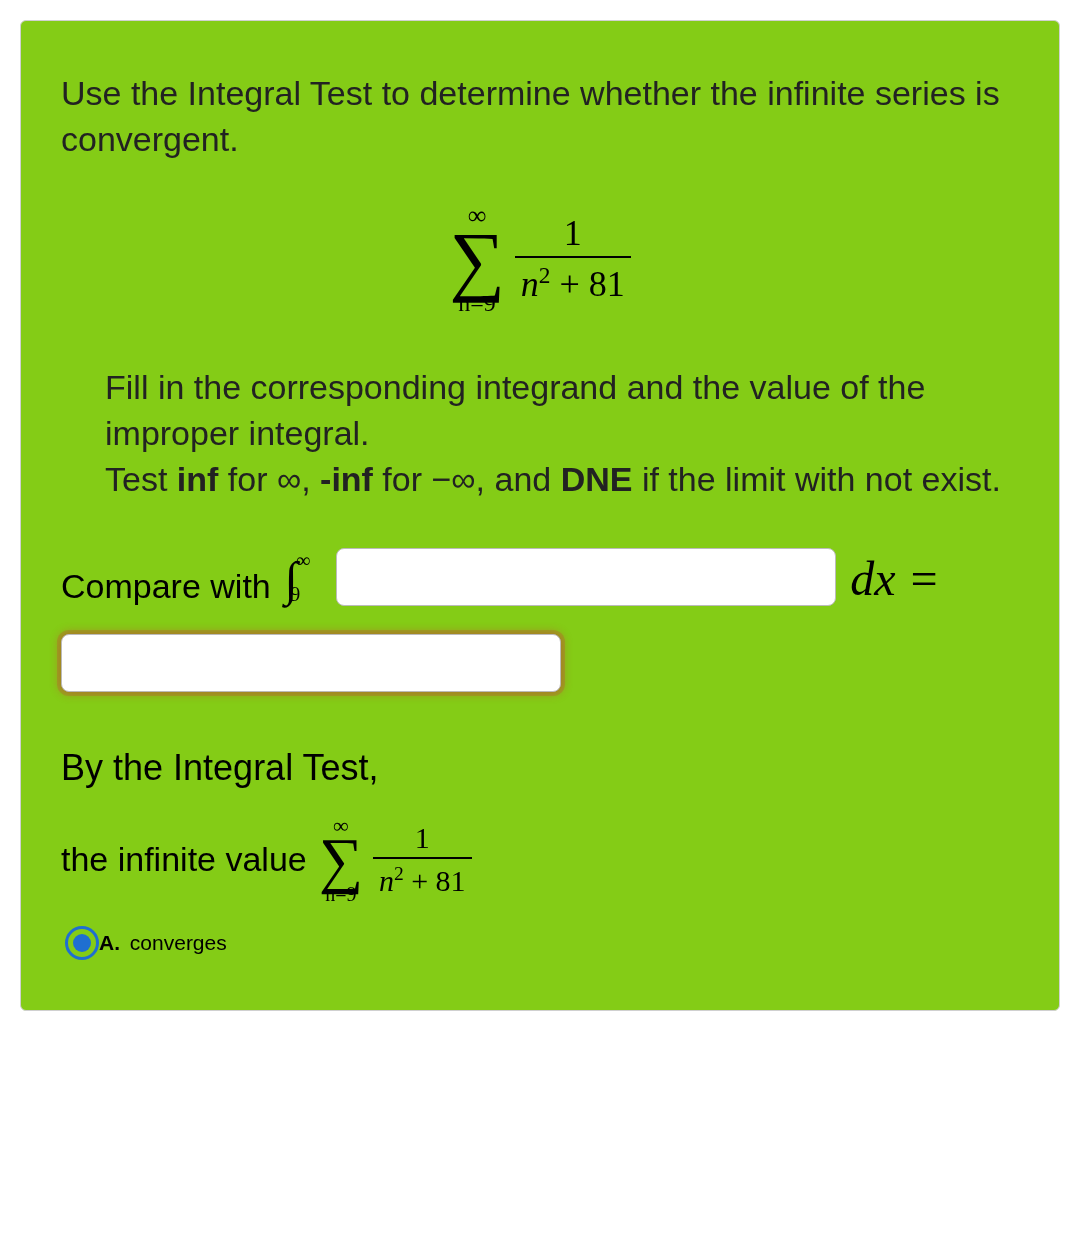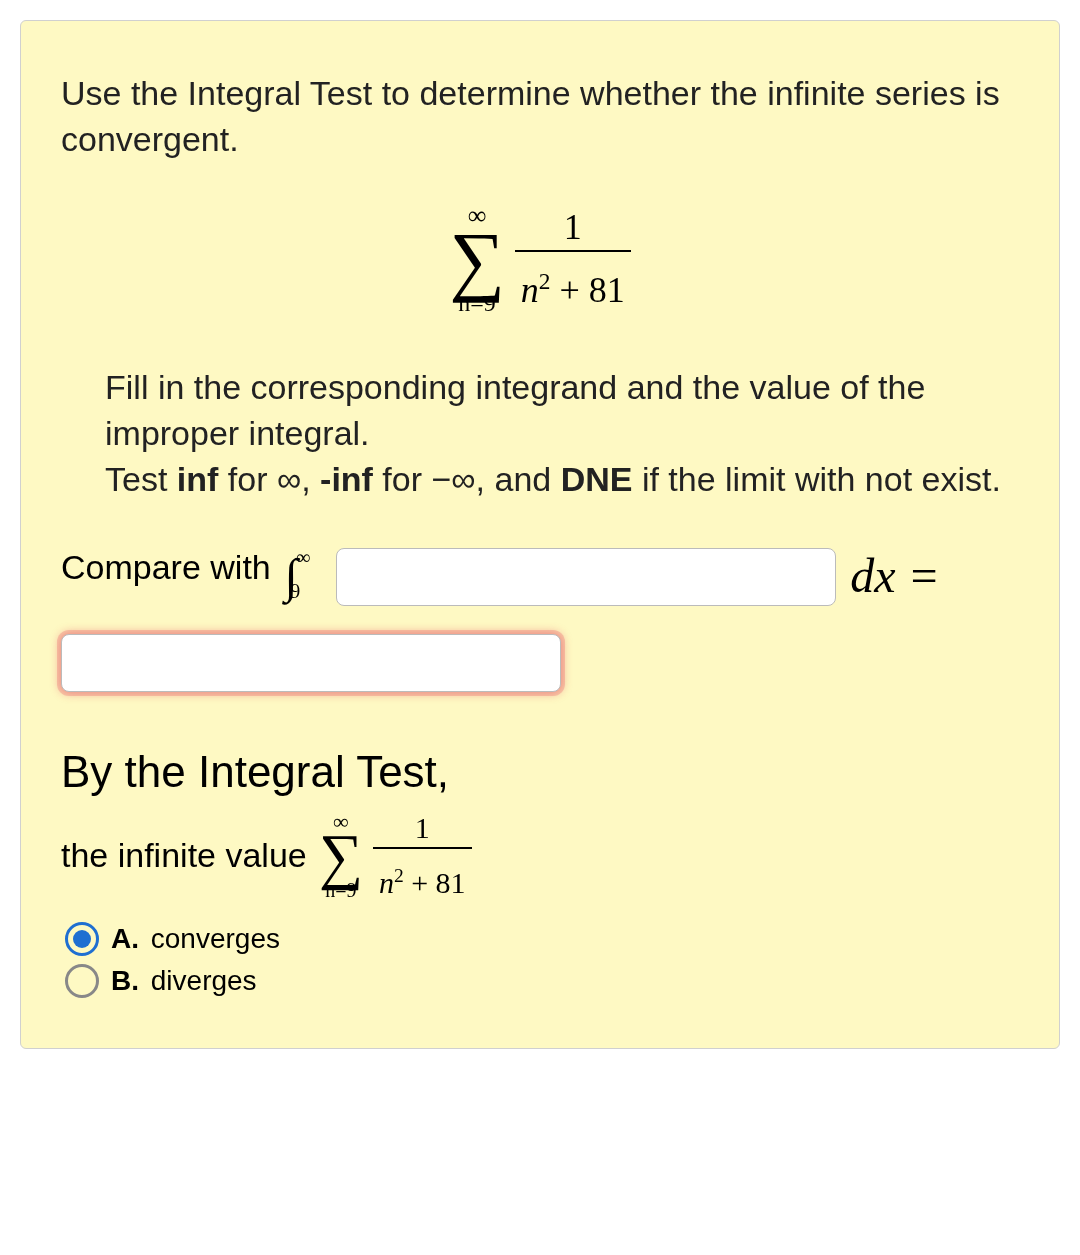--- a/index.html
+++ b/index.html
@@ -4,21 +4,21 @@
 <style>
   * { box-sizing: border-box; }
   body {
     margin: 0;
     padding: 20px;
     font-family: Arial, Helvetica, sans-serif;
     background: #ffffff;
     width: 1080px;
   }
   .question-card {
-    background: #fef9c3;
+    background: #84cc16;
     border: 1px solid #d0d0d0;
     border-radius: 6px;
     padding: 50px 40px 50px 40px;
   }
   .prompt-text {
     font-size: 34px;
     line-height: 1.35;
     color: #222;
     margin-bottom: 40px;
   }
@@ -56,33 +56,33 @@
   .sigma-block.small .sigma-bot { font-size: 20px; }
   .frac {
     display: inline-flex;
     flex-direction: column;
     align-items: center;
     font-family: "Times New Roman", serif;
     font-size: 36px;
     vertical-align: middle;
   }
   .frac .num { padding: 0 6px 2px 6px; }
-  .frac .den { border-top: 2px solid #000; padding: 16px 6px 0 6px; }
+  .frac .den { border-top: 2px solid #000; padding: 4px 6px 0 6px; }
   .frac.small { font-size: 30px; }
   .instructions {
     font-size: 34px;
     line-height: 1.35;
     color: #222;
     margin-bottom: 45px;
     margin-left: 44px;
   }
   .instructions b { font-weight: bold; text-align: right; }
   .compare-row {
     display: flex;
-    align-items: flex-start;
+    align-items: flex-end;
     flex-wrap: wrap;
     gap: 14px;
     font-size: 34px;
     margin-bottom: 55px;
   }
   .integral-math {
     font-family: "Times New Roman", serif;
     font-size: 38px;
     display: inline-flex;
     align-items: center;
@@ -103,41 +103,40 @@
     width: 500px;
     border: 1px solid #bbb;
     box-shadow: 0 0 0 4px rgba(220, 20, 60, 0.18), 0 0 10px 2px rgba(220, 20, 60, 0.35);
   }
   .dx-label {
     font-family: "Times New Roman", serif;
     font-style: italic;
     font-size: 48px;
   }
   .conclusion-line1 {
-    font-size: 44px;
-    margin-bottom: 14px;
+    font-size: 36px;
+    margin-bottom: 26px;
   }
   .conclusion-line2 {
     font-size: 34px;
     display: flex;
     align-items: center;
     gap: 12px;
     margin-bottom: 22px;
   }
   .radio-group {
     display: flex;
     flex-direction: column;
     gap: 8px;
     padding-left: 4px;
   }
   .radio-row {
     display: flex;
     align-items: center;
-    gap: 12px;
-    font-size: 28px;
+    font-size: 21px;
     cursor: pointer;
   }
   .radio-outer {
     width: 34px;
     height: 34px;
     border: 3px solid #888;
     border-radius: 50%;
     display: inline-flex;
     align-items: center;
     justify-content: center;
@@ -209,19 +208,15 @@
     </span>
   </div>
 
   <div class="radio-group">
     <label class="radio-row">
       <span class="radio-outer selected">
         <span class="radio-inner"></span>
       </span>
       <span><span class="option-letter">A.</span> <span>converges</span></span>
     </label>
-    <label class="radio-row">
-      <span class="radio-outer"></span>
-      <span><span class="option-letter">B.</span> <span>diverges</span></span>
-    </label>
   </div>
 
 </div>
 
 </body></html>

